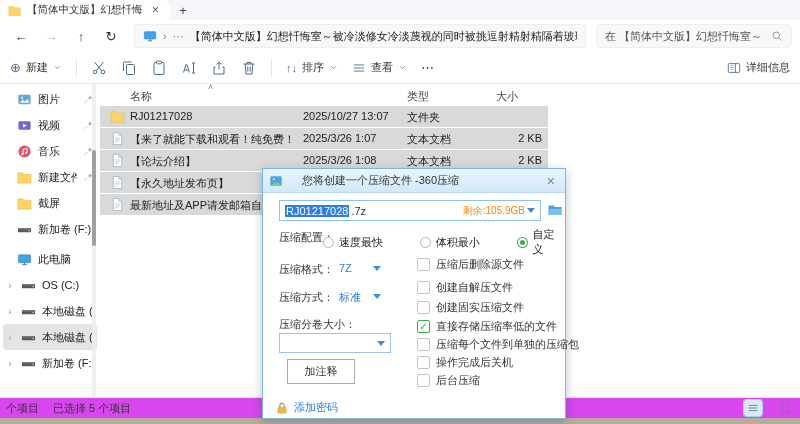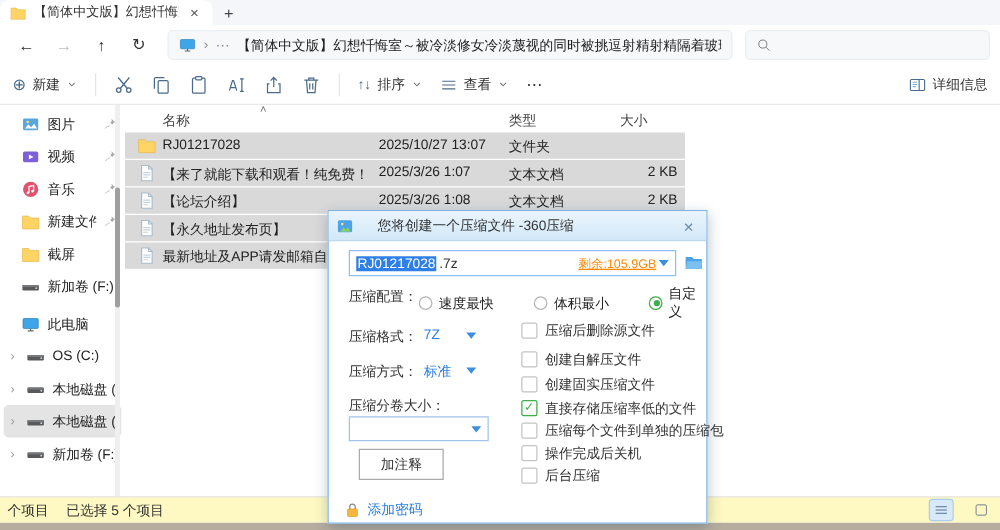--- a/index.html
+++ b/index.html
@@ -76,21 +76,21 @@
                display:flex; align-items:center; padding:0 6px; gap:19px; }
   .dlg-title-text { flex:1; color:#333; font-size:11px; white-space:nowrap; overflow:hidden; }
   .dlg-close { color:#6a8aa8; font-size:14px; line-height:1; padding:0 4px; }
   .dlg-ico { width:14px; height:14px; }
 
   .fn-input { position:absolute; left:16px; top:31px; width:262px; height:21px; background:#fff;
               border:1px solid #8fc1ee; display:flex; align-items:center; padding:0 5px; gap:2px; }
   .fn-sel { background:#2f7fe8; color:#fff; padding:0 1px; }
   .fn-ext { color:#333;text-align:right; }
   .fn-spacer { flex:1; }
-  .fn-space { color:#ff8800; font-size:10px; white-space:nowrap;text-decoration:underline; }
+  .fn-space { color:#ff8800; font-size:10px; white-space:nowrap; }
   .tri { width:0; height:0; border:4px solid transparent; border-top:5px solid #3e8ede; margin-top:4px; }
   .browse { position:absolute; left:284px; top:33px; width:16px; height:16px; }
 
   .dlg-label { position:absolute; color:#333; white-space:nowrap; }
   .dlg-blue { color:#2a7de1; }
   .radio-row { position:absolute; left:16px; top:58px; display:flex; align-items:center; }
   .radio { display:flex; align-items:center; gap:5px; }
   .rdot { width:11px; height:11px; border:1px solid #b5b5b5; border-radius:50%; background:#fff; position:relative; }
   .radio.selected .rdot { border-color:#3fae49; }
   .radio.selected .rdot::after { content:""; position:absolute; left:2.5px; top:2.5px; width:5px; height:5px;
@@ -103,21 +103,21 @@
   .cbox { width:13px; height:13px; border:1px solid #c4c4c4; border-radius:2px; background:#fff;
           display:flex; align-items:center; justify-content:center; font-size:10px; color:transparent; flex:none; }
   .cbx.checked .cbox { border-color:#3fae49; color:#3fae49; }
   .cbx .clabel { white-space:nowrap; color:#333; }
   .dlg-foot-link { position:absolute; left:12px; top:231px; display:flex; align-items:center; gap:5px; }
   .lock-ico { width:14px; height:14px; }
   .compress-btn { position:absolute; left:230px; top:226px; width:62px; height:24px; background:#2e8ff2;
                   border-radius:3px; color:#fff; display:flex; align-items:center; justify-content:center; }
 
   
-  .statusbar { position:absolute; left:0; top:397px; width:800px; height:21px; background:#fef9c3;
+  .statusbar { position:absolute; left:0; top:397px; width:800px; height:21px; background:#d946ef;
                border-top:1px solid #e6e6e6; display:flex; align-items:center; padding:0 6px; gap:14px; z-index:3; }
   .sb-count { color:#333; }
   .status-spacer { flex:1; }
   .view-toggle { width:18px; height:16px; display:flex; align-items:center; justify-content:center; border-radius:2px; }
   .view-toggle.active { background:#d8eafa; outline:1px solid #a9cdec; }
   .vicon { width:12px; height:12px; }
   .bottomstrip { position:absolute; left:0; top:418px; width:800px; height:6px; background:#b6ad9f; }
 
   svg { display:block; }
 </style>
@@ -244,20 +244,21 @@
     <div class="navbtn">↻</div>
     <div class="addressbar">
       <svg class="sb-ico" style="width:14px;height:14px">
           <use href="#i-monitor"></use>
         </svg>
       <span class="addr-chev">›</span>
       <span class="addr-chev">⋯</span>
       <span class="addr-text">【简体中文版】幻想忏悔室～被冷淡修女冷淡蔑视的同时被挑逗射精射精隔着玻璃</span>
     </div>
     <div class="searchbox">
+      <span class="search-text">在 【简体中文版】幻想忏悔室～</span>
       <svg class="sb-ico" style="width:12px;height:12px">
           <use href="#i-search"></use>
         </svg>
     </div>
   </div>
 
   <div class="toolbar">
     <div class="tbtn">
       <span class="glyph">⊕</span>
       <span>新建</span>
@@ -469,21 +470,21 @@
       <span class="fn-ext">.7z</span>
       <span class="fn-spacer"></span>
       <span class="fn-space">剩余:105.9GB</span>
       <span class="tri"></span>
     </div>
     <svg class="browse">
         <use href="#i-folderblue"></use>
       </svg>
 
     <span class="dlg-label" style="left:16px;top:61px">压缩配置：</span>
-    <div class="radio-row" style="left:72px;top:58px;gap:16px">
+    <div class="radio-row" style="left:60px;top:58px;gap:16px">
       <div class="radio" style="width:82px">
         <span class="rdot"></span>
         <span>速度最快</span>
       </div>
       <div class="radio" style="width:82px">
         <span class="rdot"></span>
         <span>体积最小</span>
       </div>
       <div class="radio selected">
         <span class="rdot"></span>

